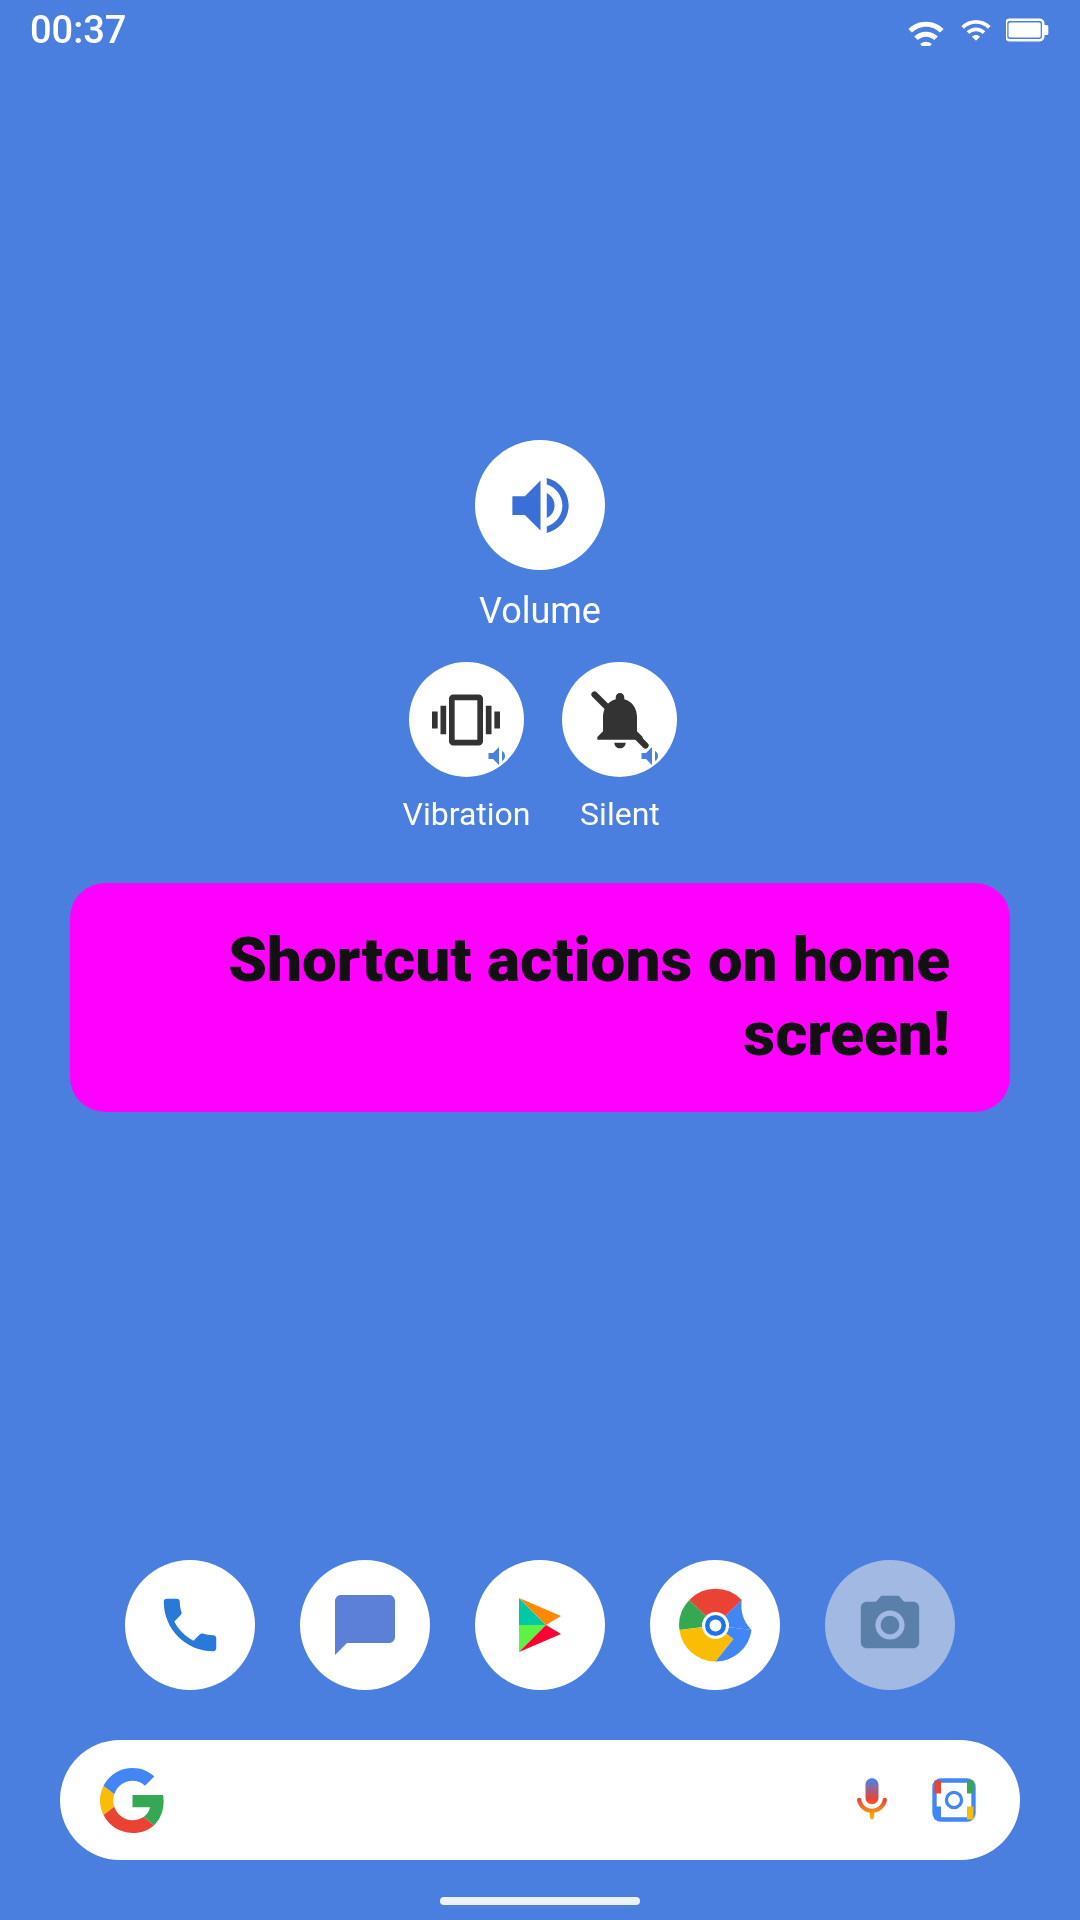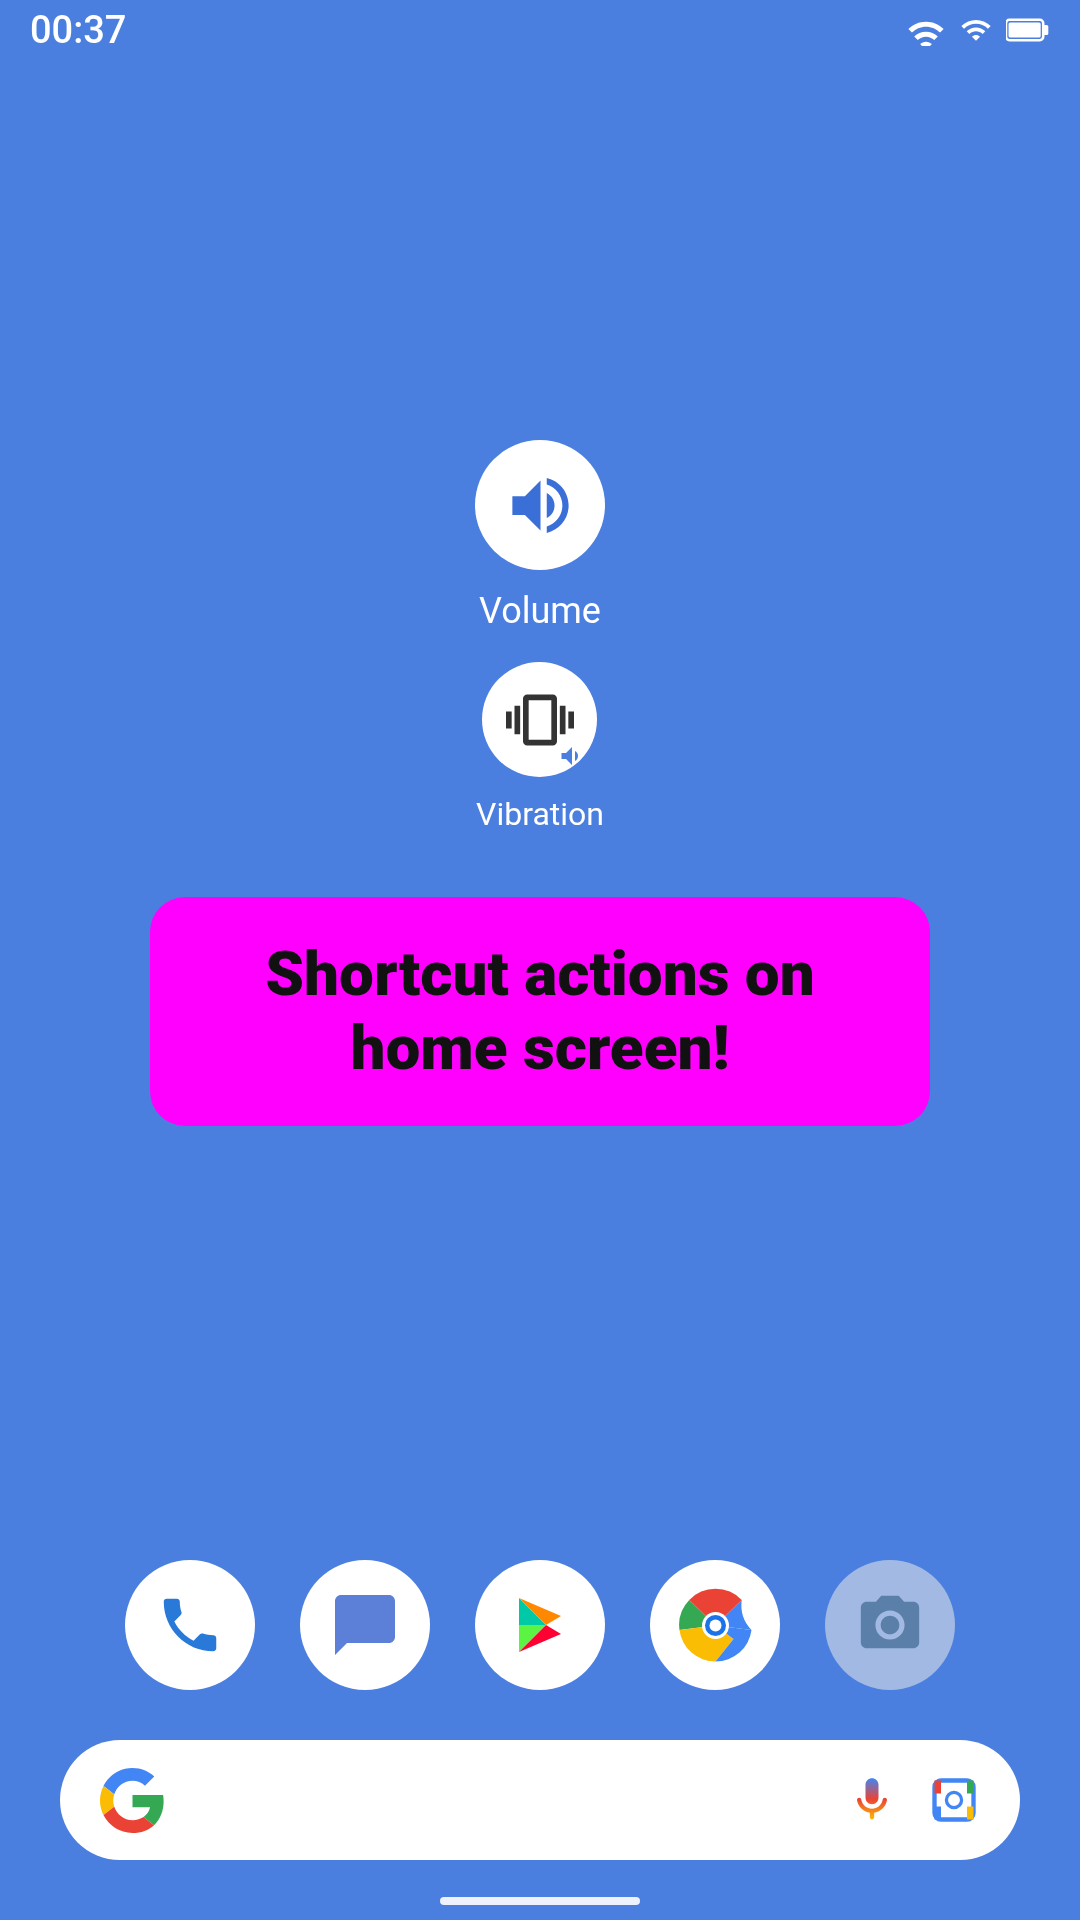--- a/index.html
+++ b/index.html
@@ -108,26 +108,26 @@
     }
 
     .mode-label {
       color: white;
       font-size: 32px;
       font-weight: 400;
     }
 
     
     .shortcut-banner {
-      margin-top: 64px;
+      margin-top: 50px;
       background: #ff00ff;
       border-radius: 35px;
       padding: 40px 60px;
-      width: 780px;
-      text-align: center;
+      width: 940px;
+      text-align: right;
     }
 
     .shortcut-text {
       font-size: 62px;
       font-weight: 900;
       color: #111;
       line-height: 1.2;
     }
 
     
@@ -244,20 +244,34 @@
 
         <div style="position:absolute; bottom:8px; right:8px;">
           <svg width="28" height="18" viewBox="0 0 18 12">
             <path fill="#4a7fe0" d="M0 4v4h3l4 4V0L3 4H0zm11 2c0-1.5-.8-2.8-2-3.3v6.6c1.2-.5 2-1.8 2-3.3z"></path>
           </svg>
         </div>
       </div>
       <span class="mode-label">Vibration</span>
     </div>
 
+    <div class="mode-item">
+      <div class="mode-circle">
+        <svg width="68" height="68" viewBox="0 0 24 24">
+          <path fill="#333" d="M12 22c1.1 0 2-.9 2-2h-4c0 1.1.9 2 2 2zm6-6v-5c0-3.07-1.64-5.64-4.5-6.32V4c0-.83-.67-1.5-1.5-1.5s-1.5.67-1.5 1.5v.68C7.63 5.36 6 7.92 6 11v5l-2 2v1h16v-1l-2-2z"></path>
+          <line x1="3" y1="3" x2="21" y2="21" stroke="#333" stroke-width="2.2" stroke-linecap="round"></line>
+        </svg>
+        <div style="position:absolute; bottom:8px; right:8px;">
+          <svg width="28" height="18" viewBox="0 0 18 12">
+            <path fill="#4a7fe0" d="M0 4v4h3l4 4V0L3 4H0zm11 2c0-1.5-.8-2.8-2-3.3v6.6c1.2-.5 2-1.8 2-3.3z"></path>
+          </svg>
+        </div>
+      </div>
+      <span class="mode-label">Silent</span>
+    </div>
 
 
   </div>
 
   <div class="shortcut-banner">
     <span class="shortcut-text">Shortcut actions on home screen!</span>
   </div>
 
 </div>
 

